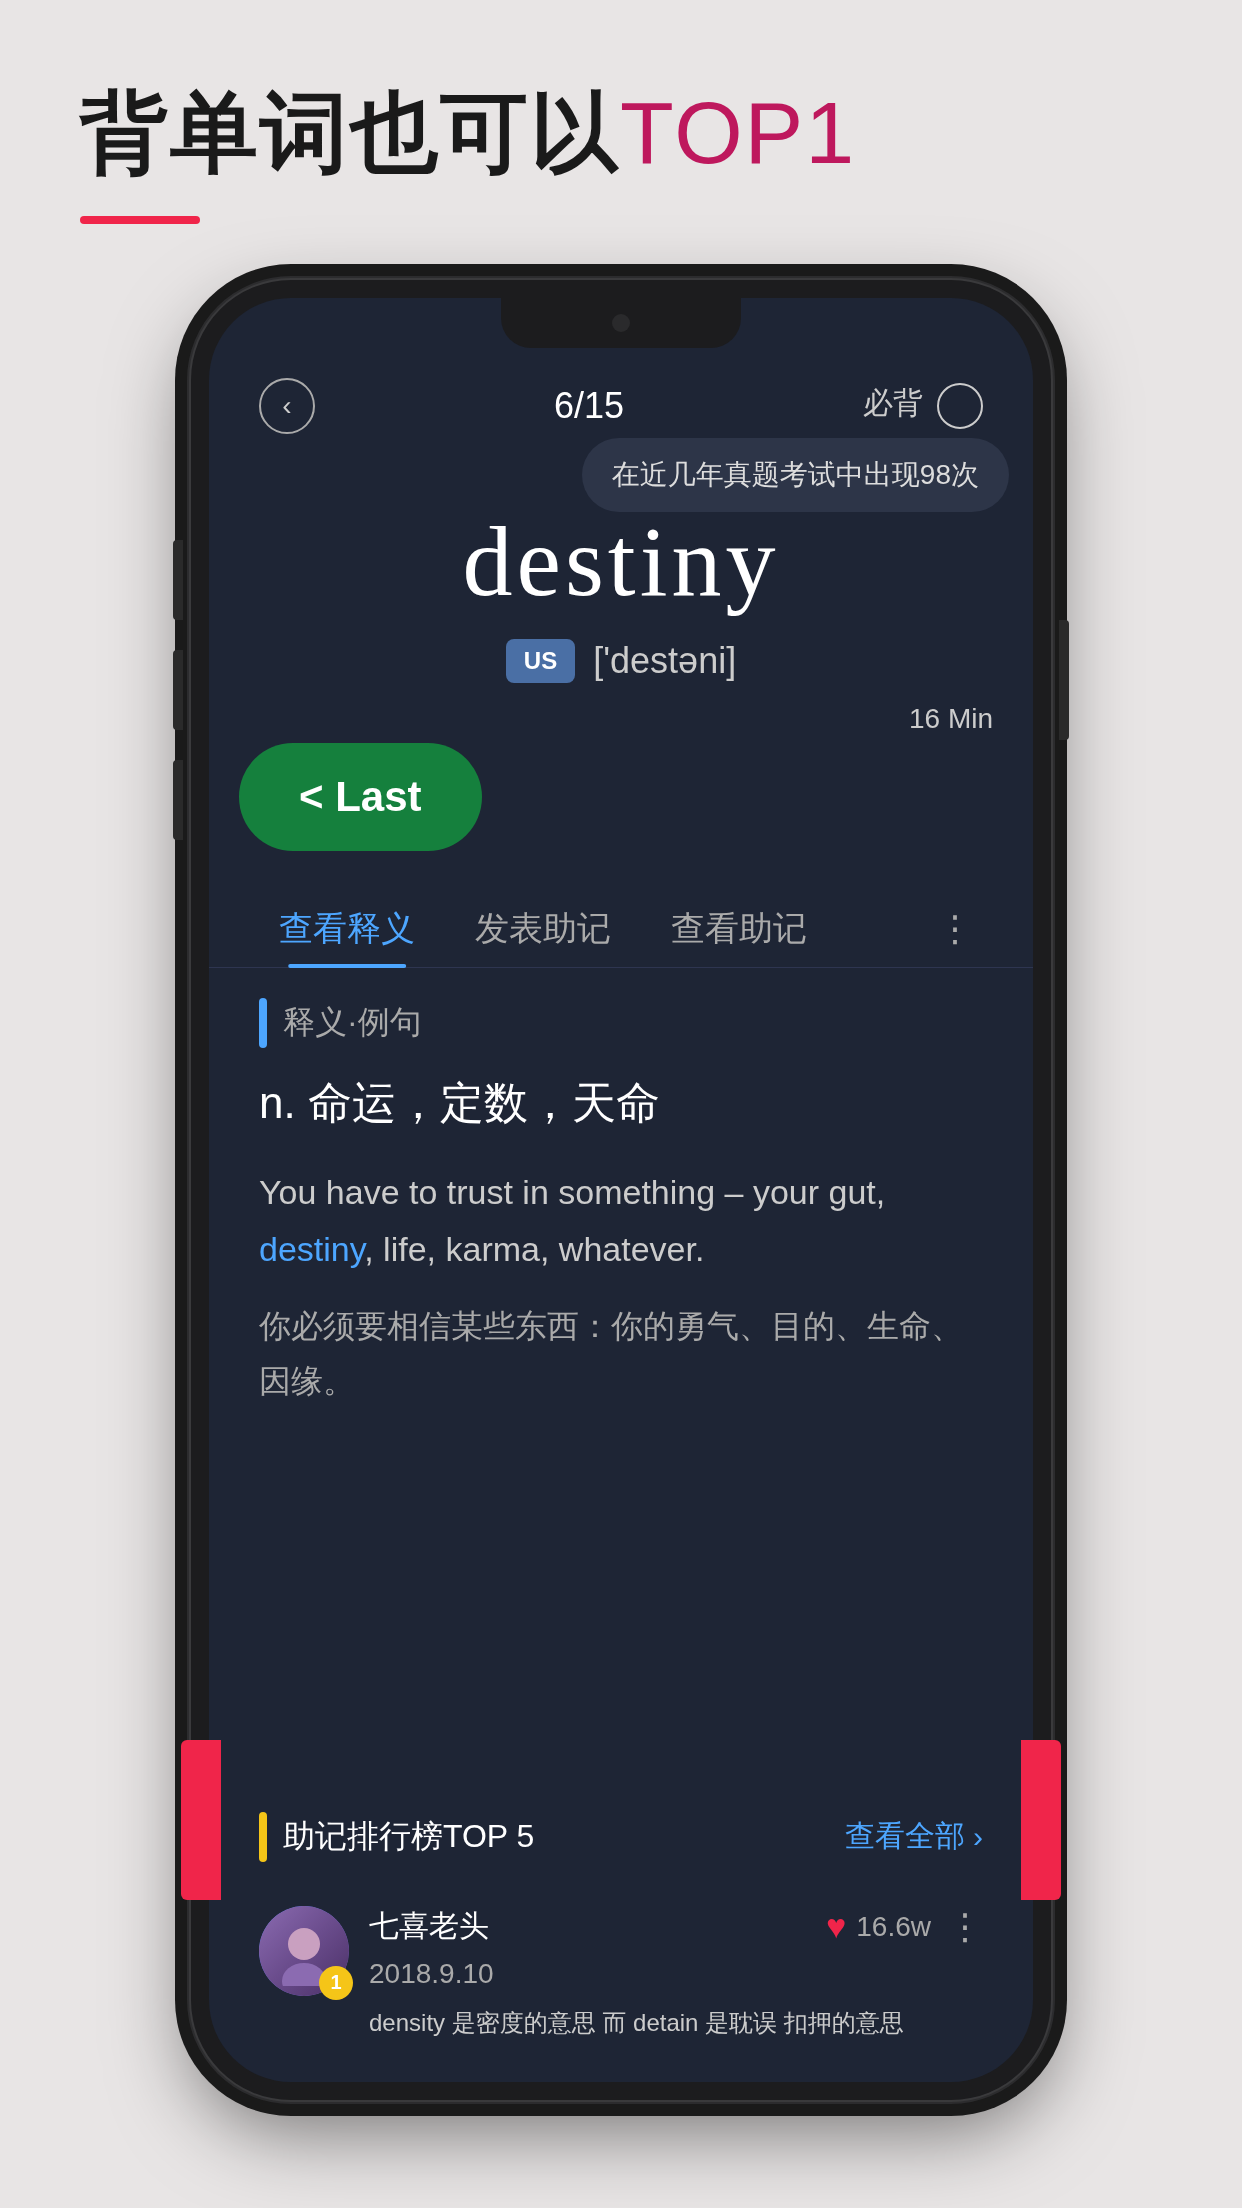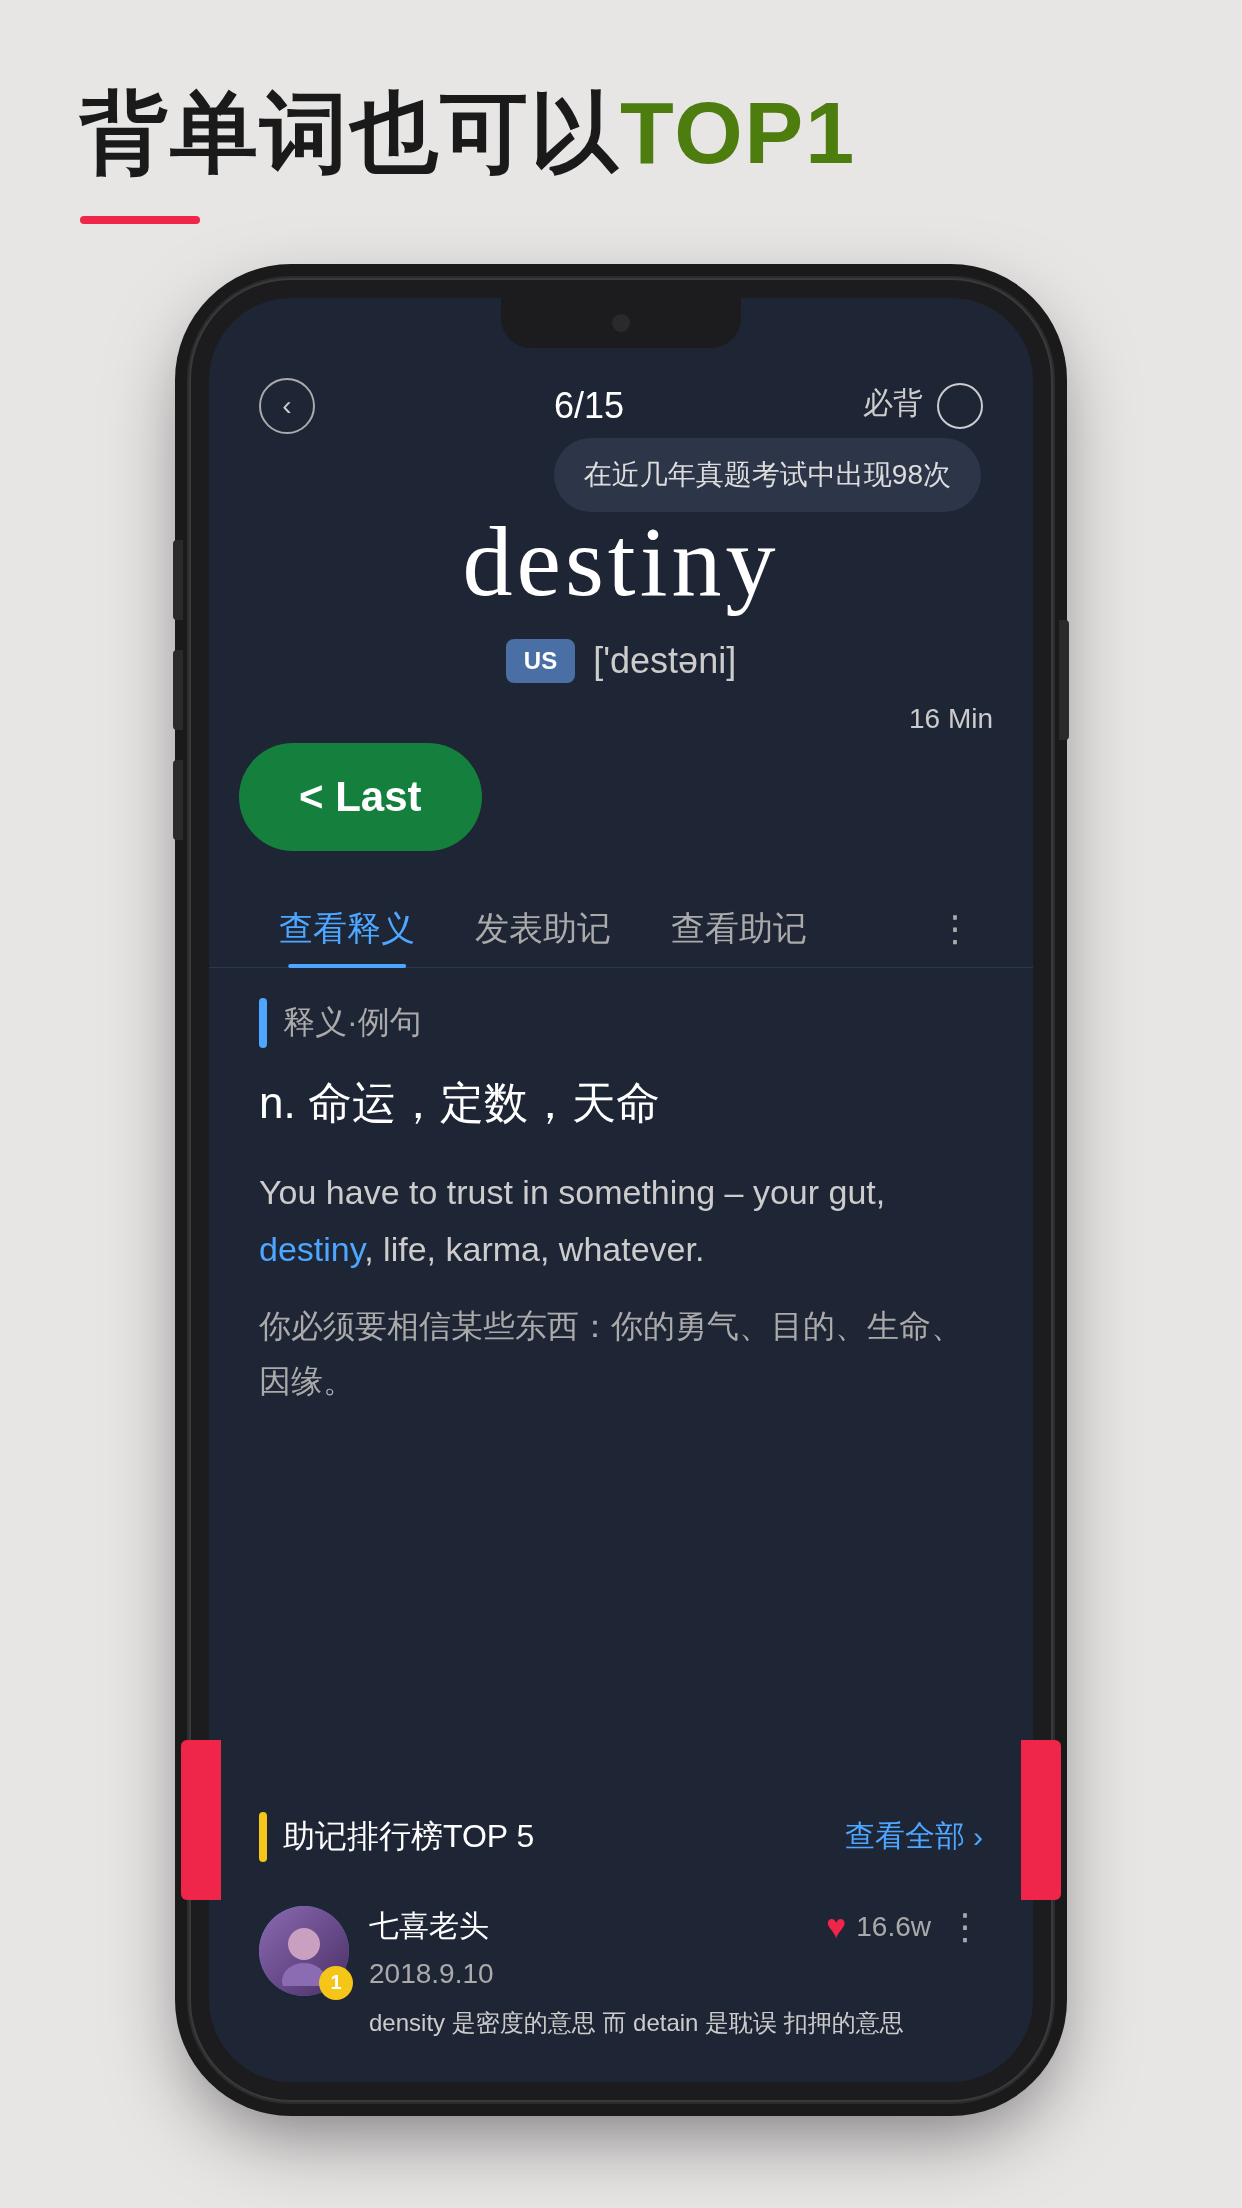--- a/index.html
+++ b/index.html
@@ -27,22 +27,22 @@
 
     .top-title {
       font-size: 88px;
       font-weight: 700;
       color: #1a1a1a;
       line-height: 1.2;
       letter-spacing: 2px;
     }
 
     .top-title .highlight {
-      color: #4d7c0f;
-      font-weight: 700;
+      color: #be185d;
+      font-weight: 400;
     }
 
     .top-subtitle {
       font-size: 46px;
       color: #333;
       margin-top: 18px;
       font-weight: 400;
     }
 
     .top-underline {
@@ -188,21 +188,21 @@
       width: 46px;
       height: 46px;
       border: 2px solid #ccc;
       border-radius: 50%;
     }
 
     
     .tooltip-box {
       position: absolute;
       top: 80px;
-      right: 52px;
+      right: 24px;
       background: #2d3548;
       color: #ddd;
       font-size: 28px;
       padding: 18px 30px;
       border-radius: 40px;
       white-space: nowrap;
     }
 
     
     .word-section {

